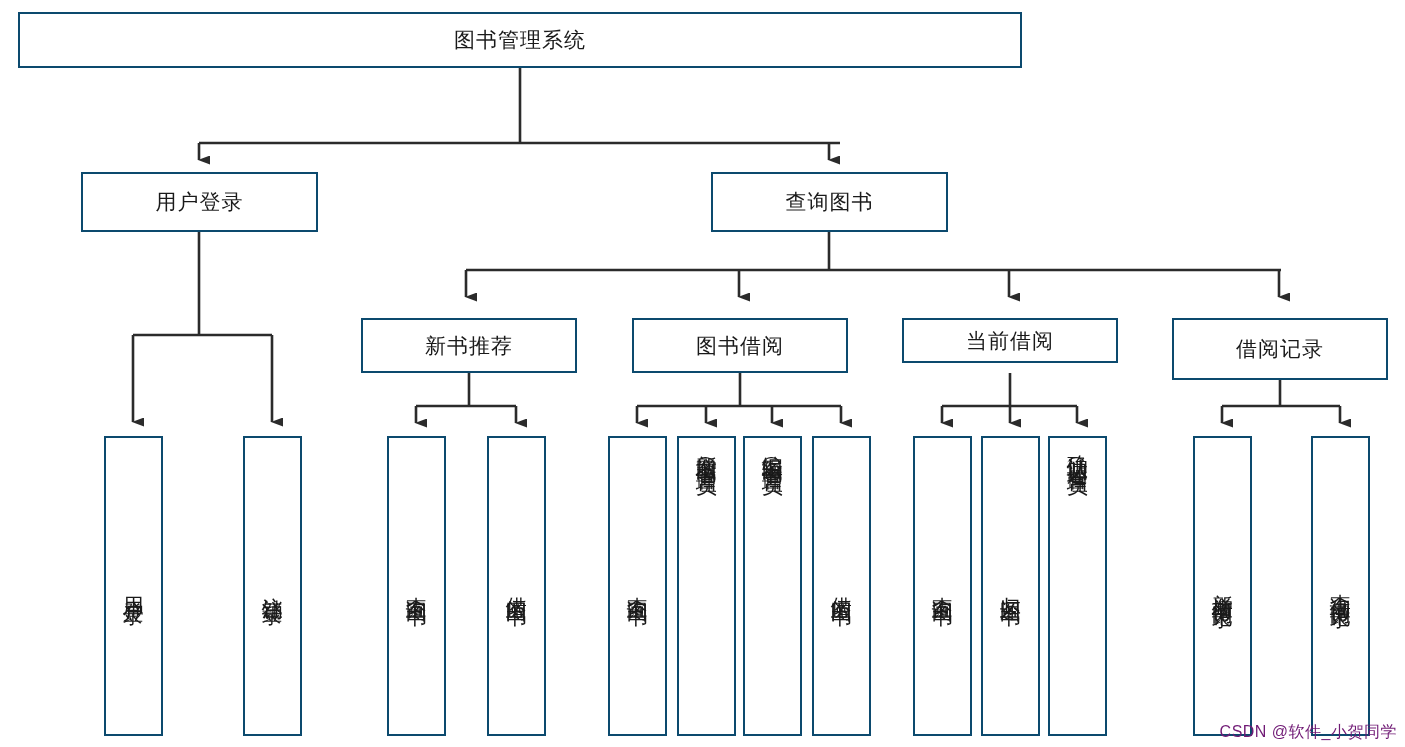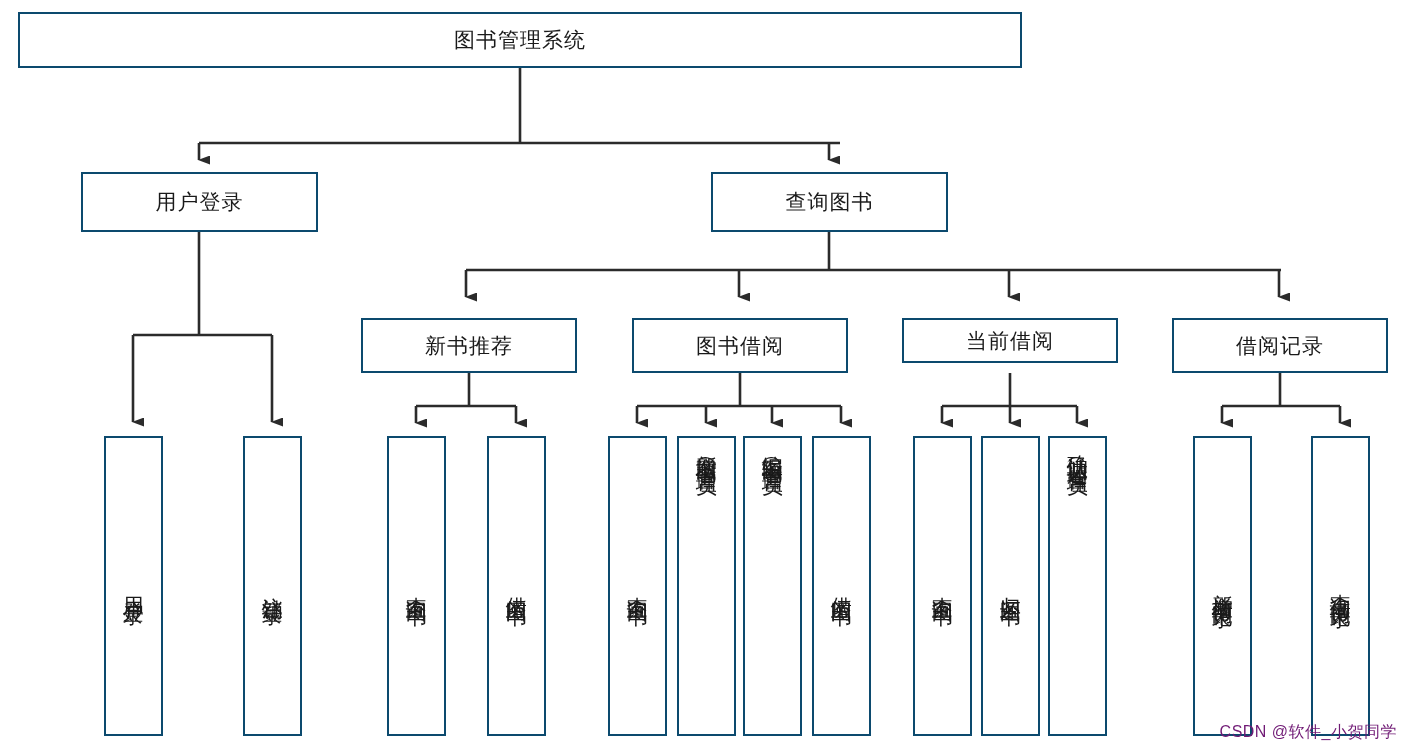--- a/index.html
+++ b/index.html
@@ -135,21 +135,21 @@
 
   <div class="node" style="left:361px; top:318px; width:216px; height:55px;">
     <span class="lbl">新书推荐</span>
   </div>
   <div class="node" style="left:632px; top:318px; width:216px; height:55px;">
     <span class="lbl">图书借阅</span>
   </div>
   <div class="node" style="left:902px; top:318px; width:216px; height:45px;">
     <span class="lbl">当前借阅</span>
   </div>
-  <div class="node" style="left:1172px; top:318px; width:216px; height:55px;">
+  <div class="node" style="left:1172px; top:318px; width:216px; height:62px;">
     <span class="lbl">借阅记录</span>
   </div>
 
   <div class="node leaf center-v" style="left:104px; top:436px; width:59px; height:300px;">
     <span class="lbl">用户登录</span>
   </div>
   <div class="node leaf center-v" style="left:243px; top:436px; width:59px; height:300px;">
     <span class="lbl">注销登录</span>
   </div>
 

